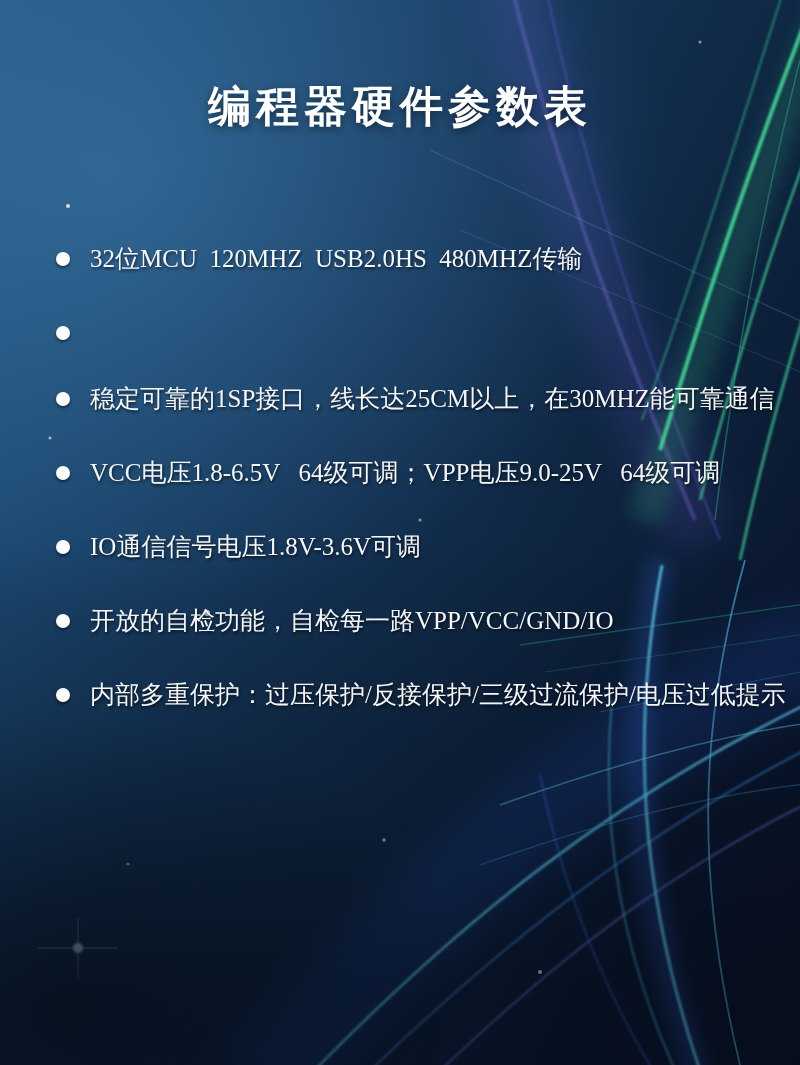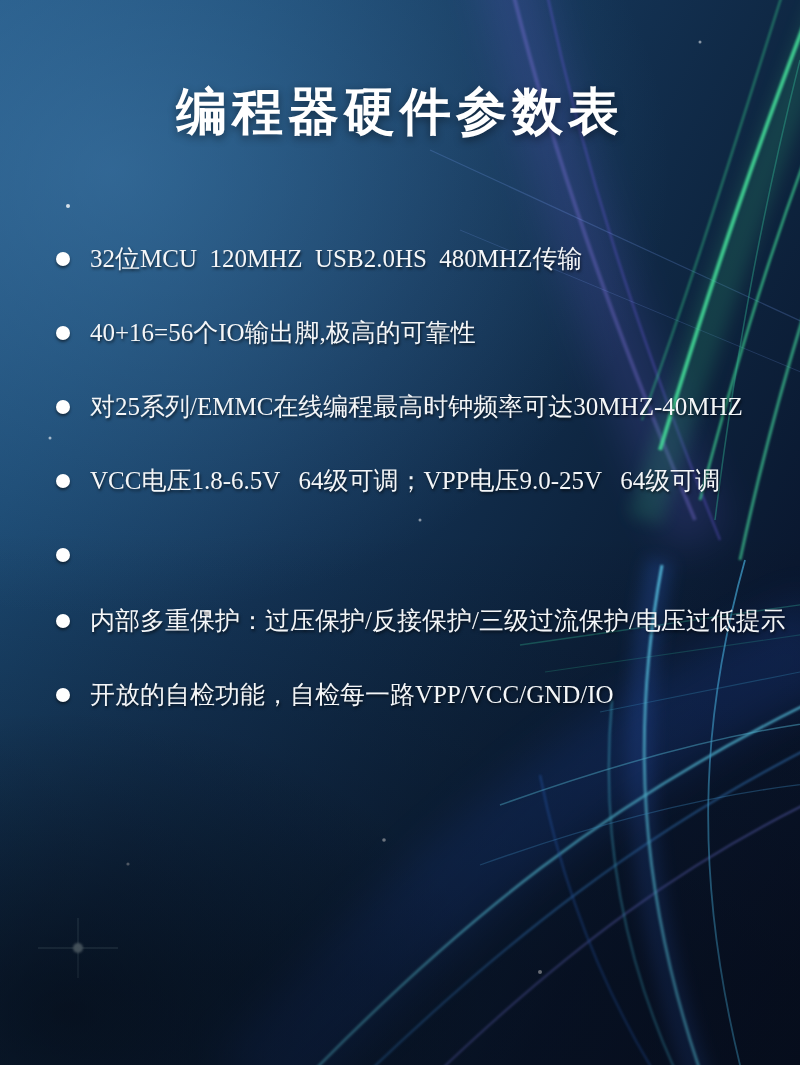--- a/index.html
+++ b/index.html
@@ -21,21 +21,21 @@
   }
   .streaks { position: absolute; inset: 0; }
   .content { position: absolute; inset: 0; }
 
   .title {
     position: absolute;
     top: 78px; left: 0; width: 100%;
     margin: 0;
     text-align: center;
     font-family: "DejaVu Sans", sans-serif;
-    font-size: 51px;
+    font-size: 43px;
     font-weight: 900;
     letter-spacing: 5px;
     color: #ffffff;
     text-shadow: 0 3px 8px rgba(0,0,0,0.45);
   }
 
   .spec-list {
     position: absolute;
     top: 244px; left: 56px; right: 20px;
     margin: 0; padding: 0;
@@ -138,36 +138,36 @@
   <div class="content">
     <h1 class="title">编程器硬件参数表</h1>
 
     <ul class="spec-list">
       <li class="spec">
         <span class="dot"></span>
         <span class="spec-text">32位MCU  120MHZ  USB2.0HS  480MHZ传输</span>
       </li>
       <li class="spec">
         <span class="dot"></span>
-        <span class="spec-text">40+16=56个IO输出脚,极高的可靠性</span>
       </li>
       <li class="spec">
         <span class="dot"></span>
-        <span class="spec-text">对25系列/EMMC在线编程最高时钟频率可达30MHZ-40MHZ</span>
+        <span class="spec-text">稳定可靠的1SP接口，线长达25CM以上，在30MHZ能可靠通信</span>
       </li>
       <li class="spec">
         <span class="dot"></span>
         <span class="spec-text">VCC电压1.8-6.5V   64级可调；VPP电压9.0-25V   64级可调</span>
       </li>
       <li class="spec">
         <span class="dot"></span>
+        <span class="spec-text">IO通信信号电压1.8V-3.6V可调</span>
+      </li>
+      <li class="spec">
+        <span class="dot"></span>
+        <span class="spec-text">开放的自检功能，自检每一路VPP/VCC/GND/IO</span>
       </li>
       <li class="spec">
         <span class="dot"></span>
         <span class="spec-text">内部多重保护：过压保护/反接保护/三级过流保护/电压过低提示</span>
-      </li>
-      <li class="spec">
-        <span class="dot"></span>
-        <span class="spec-text">开放的自检功能，自检每一路VPP/VCC/GND/IO</span>
       </li>
     </ul>
   </div>
 </div>
 
 </body></html>

